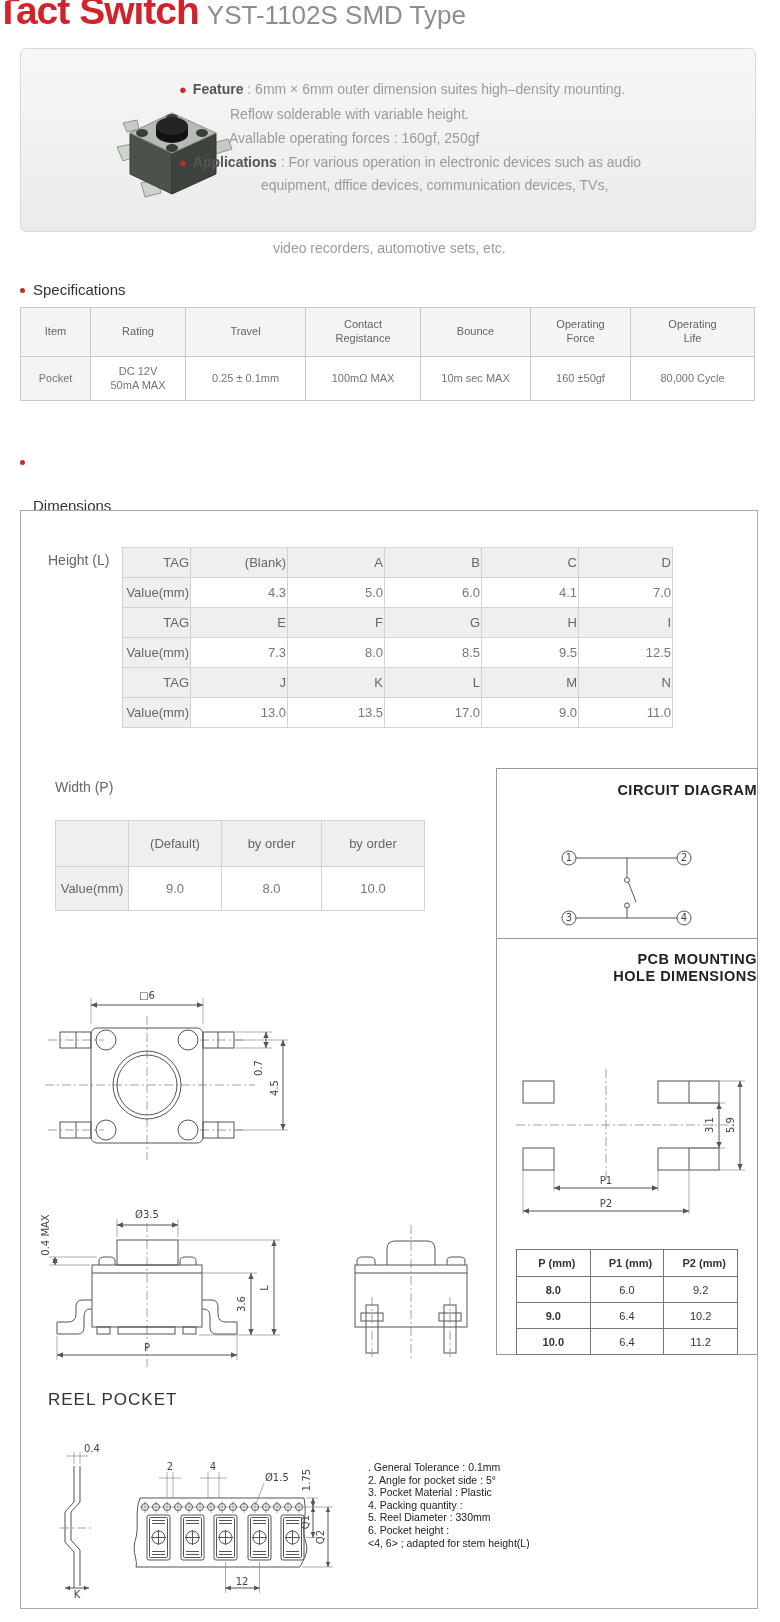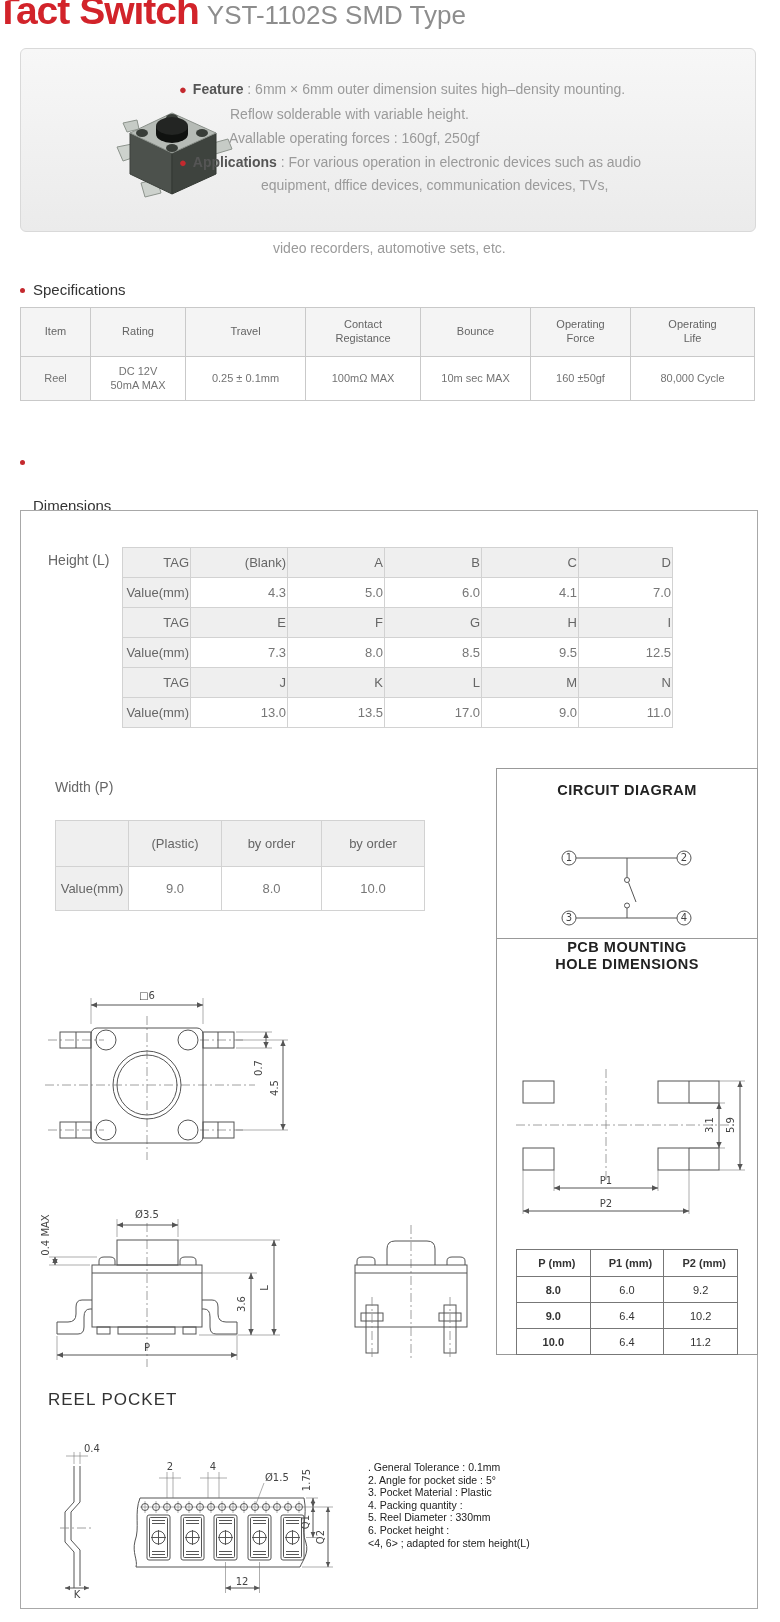--- a/index.html
+++ b/index.html
@@ -35,23 +35,23 @@
   .htab tr.tag td,.htab tr.tag th{background:#efefef;color:#666;}
   .htab th{background:#efefef;color:#666;}
   .wtab{position:absolute;left:55px;top:820px;width:369px;font-size:13px;color:#777;}
   .wtab th,.wtab td{border:1px solid #d2d2d2;text-align:center;font-weight:normal;}
   .wtab tr.hd th{background:#efefef;height:43px;color:#666;}
   .wtab tr.vl{height:44px;}
   .wtab .lab{background:#efefef;color:#666;}
   
   .cirbox{position:absolute;left:496px;top:768px;width:260px;height:170px;border:1px solid #999;background:#fff;}
   .pcbbox{position:absolute;left:496px;top:938px;width:260px;height:415px;border:1px solid #999;background:#fff;}
-  .boxtitle{text-align:center;font-size:14.5px;color:#222;font-weight:bold;letter-spacing:.5px;}
+  .boxtitle{text-align:right;font-size:14.5px;color:#222;font-weight:bold;letter-spacing:.5px;}
   .cirbox .boxtitle{margin-top:13px;}
-  .pcbbox .boxtitle{line-height:17px;}
+  .pcbbox .boxtitle{margin-top:12px;line-height:17px;}
   .ptab{position:absolute;left:19px;top:310px;width:222px;font-size:11px;color:#333;}
   .ptab th,.ptab td{border:1px solid #777;text-align:center;}
   .ptab th{height:24px;font-weight:bold;padding-left:8px;}
   .ptab td{height:23px;}
   .ptab td.b{font-weight:bold;}
   
   svg{position:absolute;overflow:visible;}
   svg .ln{stroke:#555;stroke-width:1;fill:none;}
   svg .thin{stroke:#777;stroke-width:.6;fill:none;}
   svg .cl{stroke:#888;stroke-width:.8;fill:none;stroke-dasharray:9 3 2 3;}
@@ -118,21 +118,21 @@
       <th>Travel</th>
       <th>Contact
 Registance</th>
       <th>Bounce</th>
       <th>Operating
 Force</th>
       <th>Operating
 Life</th>
     </tr>
     <tr class="vl">
-      <th class="lab">Reel</th>
+      <th class="lab">Pocket</th>
       <td>DC 12V
 50mA MAX</td>
       <td>0.25 ± 0.1mm</td>
       <td>100mΩ MAX</td>
       <td>10m sec MAX</td>
       <td>160 ±50gf</td>
       <td>80,000 Cycle</td>
     </tr>
   </tbody>
     </table>
@@ -208,21 +208,21 @@
   <table class="wtab">
     <colgroup>
         <col style="width:73px">
         <col style="width:93px">
         <col style="width:100px">
         <col style="width:103px">
       </colgroup>
     <tbody>
         <tr class="hd">
       <th></th>
-      <th>(Plastic)</th>
+      <th>(Default)</th>
       <th>by order</th>
       <th>by order</th>
     </tr>
     <tr class="vl">
       <th class="lab">Value(mm)</th>
       <td>9.0</td>
       <td>8.0</td>
       <td>10.0</td>
     </tr>
   </tbody>

